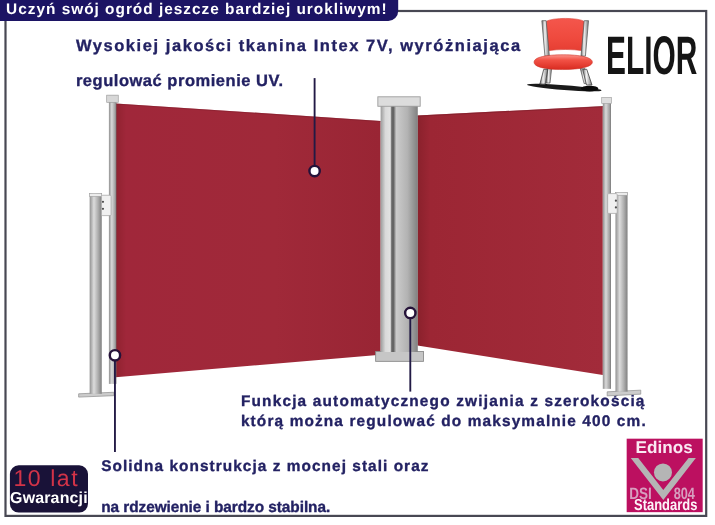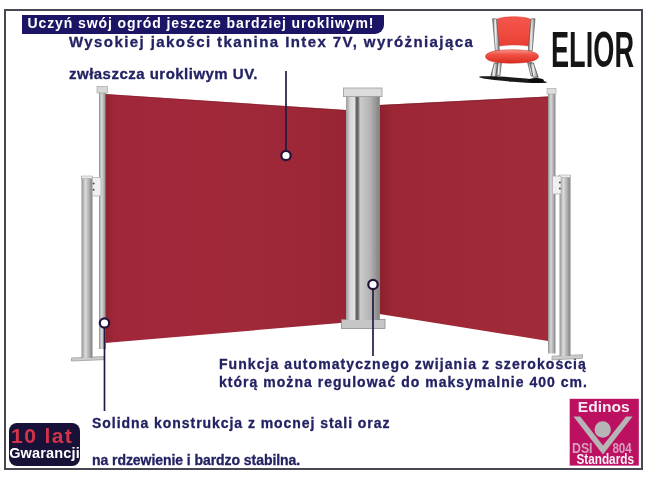--- a/index.html
+++ b/index.html
@@ -6,43 +6,43 @@
   body{width:650px;height:477px;position:relative;background:#ffffff;overflow:hidden;
        font-family:"Liberation Sans", sans-serif;}
   .abs{position:absolute;}
   .navy{color:#232263;font-weight:bold;-webkit-text-stroke:0.3px #232263;}
 </style>
 </head>
 <body>
 
 <div class="abs" style="left:4px;top:8.5px;width:635px;height:457px;border:2px solid #484853;"></div>
 
-<div class="abs" style="left:0;top:15px;width:362px;height:19px;background:#1c1464;border-radius:0 0 9px 0;
+<div class="abs" style="left:0;top:0;width:362px;height:19px;background:#1c1464;border-radius:0 0 9px 0;
      color:#ffffff;font-weight:bold;font-size:14px;line-height:17.6px;padding-left:5.5px;box-sizing:border-box;
-     letter-spacing:0.9px;margin-left:22px;">Uczyń swój ogród jeszcze bardziej urokliwym!</div>
+     letter-spacing:0.9px;">Uczyń swój ogród jeszcze bardziej urokliwym!</div>
 
 <div class="abs navy" style="left:69px;top:33.8px;font-size:15px;line-height:15.9px;">
 <span style="letter-spacing:1.42px;">Wysokiej jakości tkanina Intex 7V, wyróżniająca</span><br>
 <br>
-<span style="letter-spacing:0.48px;">zwłaszcza urokliwym UV.</span>
+<span style="letter-spacing:0.48px;">regulować promienie UV.</span>
 </div>
 
 <div class="abs navy" style="left:219px;top:355px;font-size:14px;line-height:18px;">
 <span style="letter-spacing:1.07px;">Funkcja automatycznego zwijania z szerokością</span><br>
 <span style="letter-spacing:1.03px;">którą można regulować do maksymalnie 400 cm.</span>
 </div>
 
 <div class="abs navy" style="left:92px;top:414px;font-size:14px;line-height:18.3px;">
 <span style="letter-spacing:0.95px;">Solidna konstrukcja z mocnej stali oraz</span><br>
 <br>
 <span style="letter-spacing:-0.06px;">na rdzewienie i bardzo stabilna.</span>
 </div>
 
 <div class="abs" style="left:9px;top:423px;width:71px;height:42.5px;background:#191238;border-radius:8px;text-align:center;">
-  <div style="color:#d23348;font-weight:bold;font-size:21px;line-height:23px;margin-top:1px;letter-spacing:1.4px;position:relative;left:-2.4px;">10 lat</div>
+  <div style="color:#d23348;font-weight:normal;font-size:21px;line-height:23px;margin-top:1px;letter-spacing:1.4px;position:relative;left:-2.4px;">10 lat</div>
   <div style="color:#ffffff;font-weight:bold;font-size:14.5px;line-height:13.5px;letter-spacing:0.15px;">Gwarancji</div>
 </div>
 
 <svg class="abs" style="left:0;top:0;" width="650" height="477" viewBox="0 0 650 477">
   <defs>
     <linearGradient id="fabL" x1="0" y1="0" x2="1" y2="0">
       <stop offset="0" stop-color="#8f222f"></stop>
       <stop offset="0.04" stop-color="#a0273a"></stop>
       <stop offset="0.6" stop-color="#a02939"></stop>
       <stop offset="1" stop-color="#992534"></stop>

